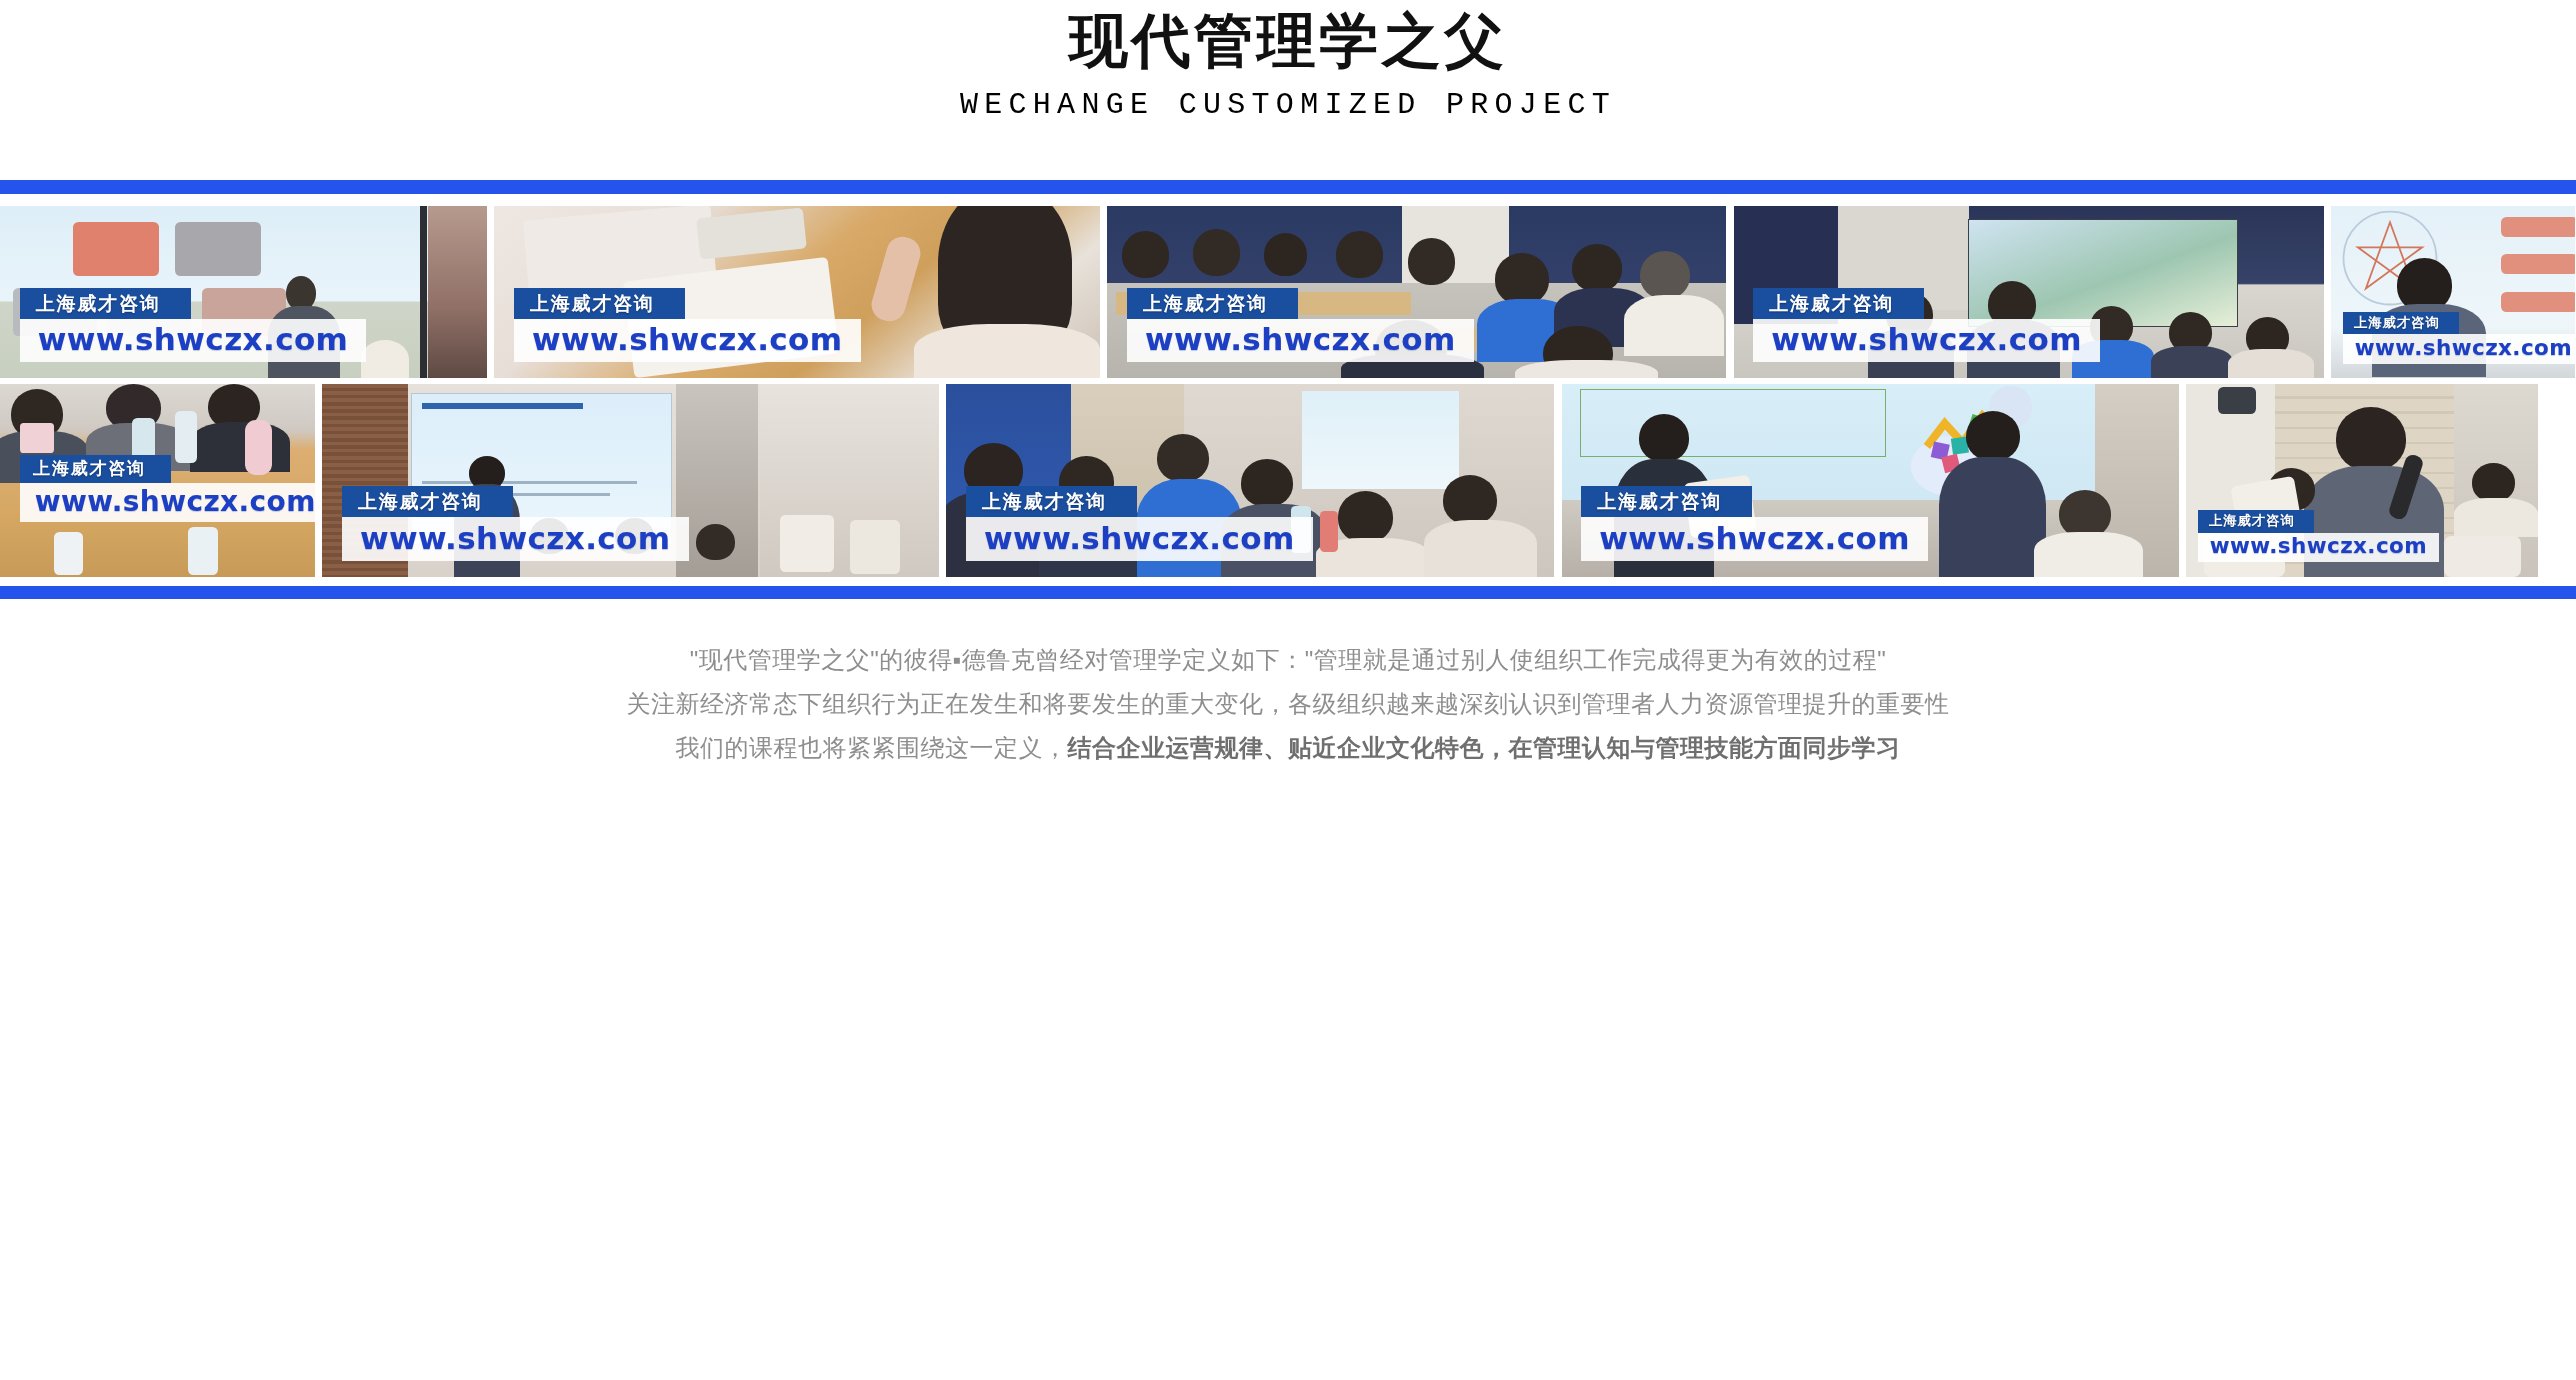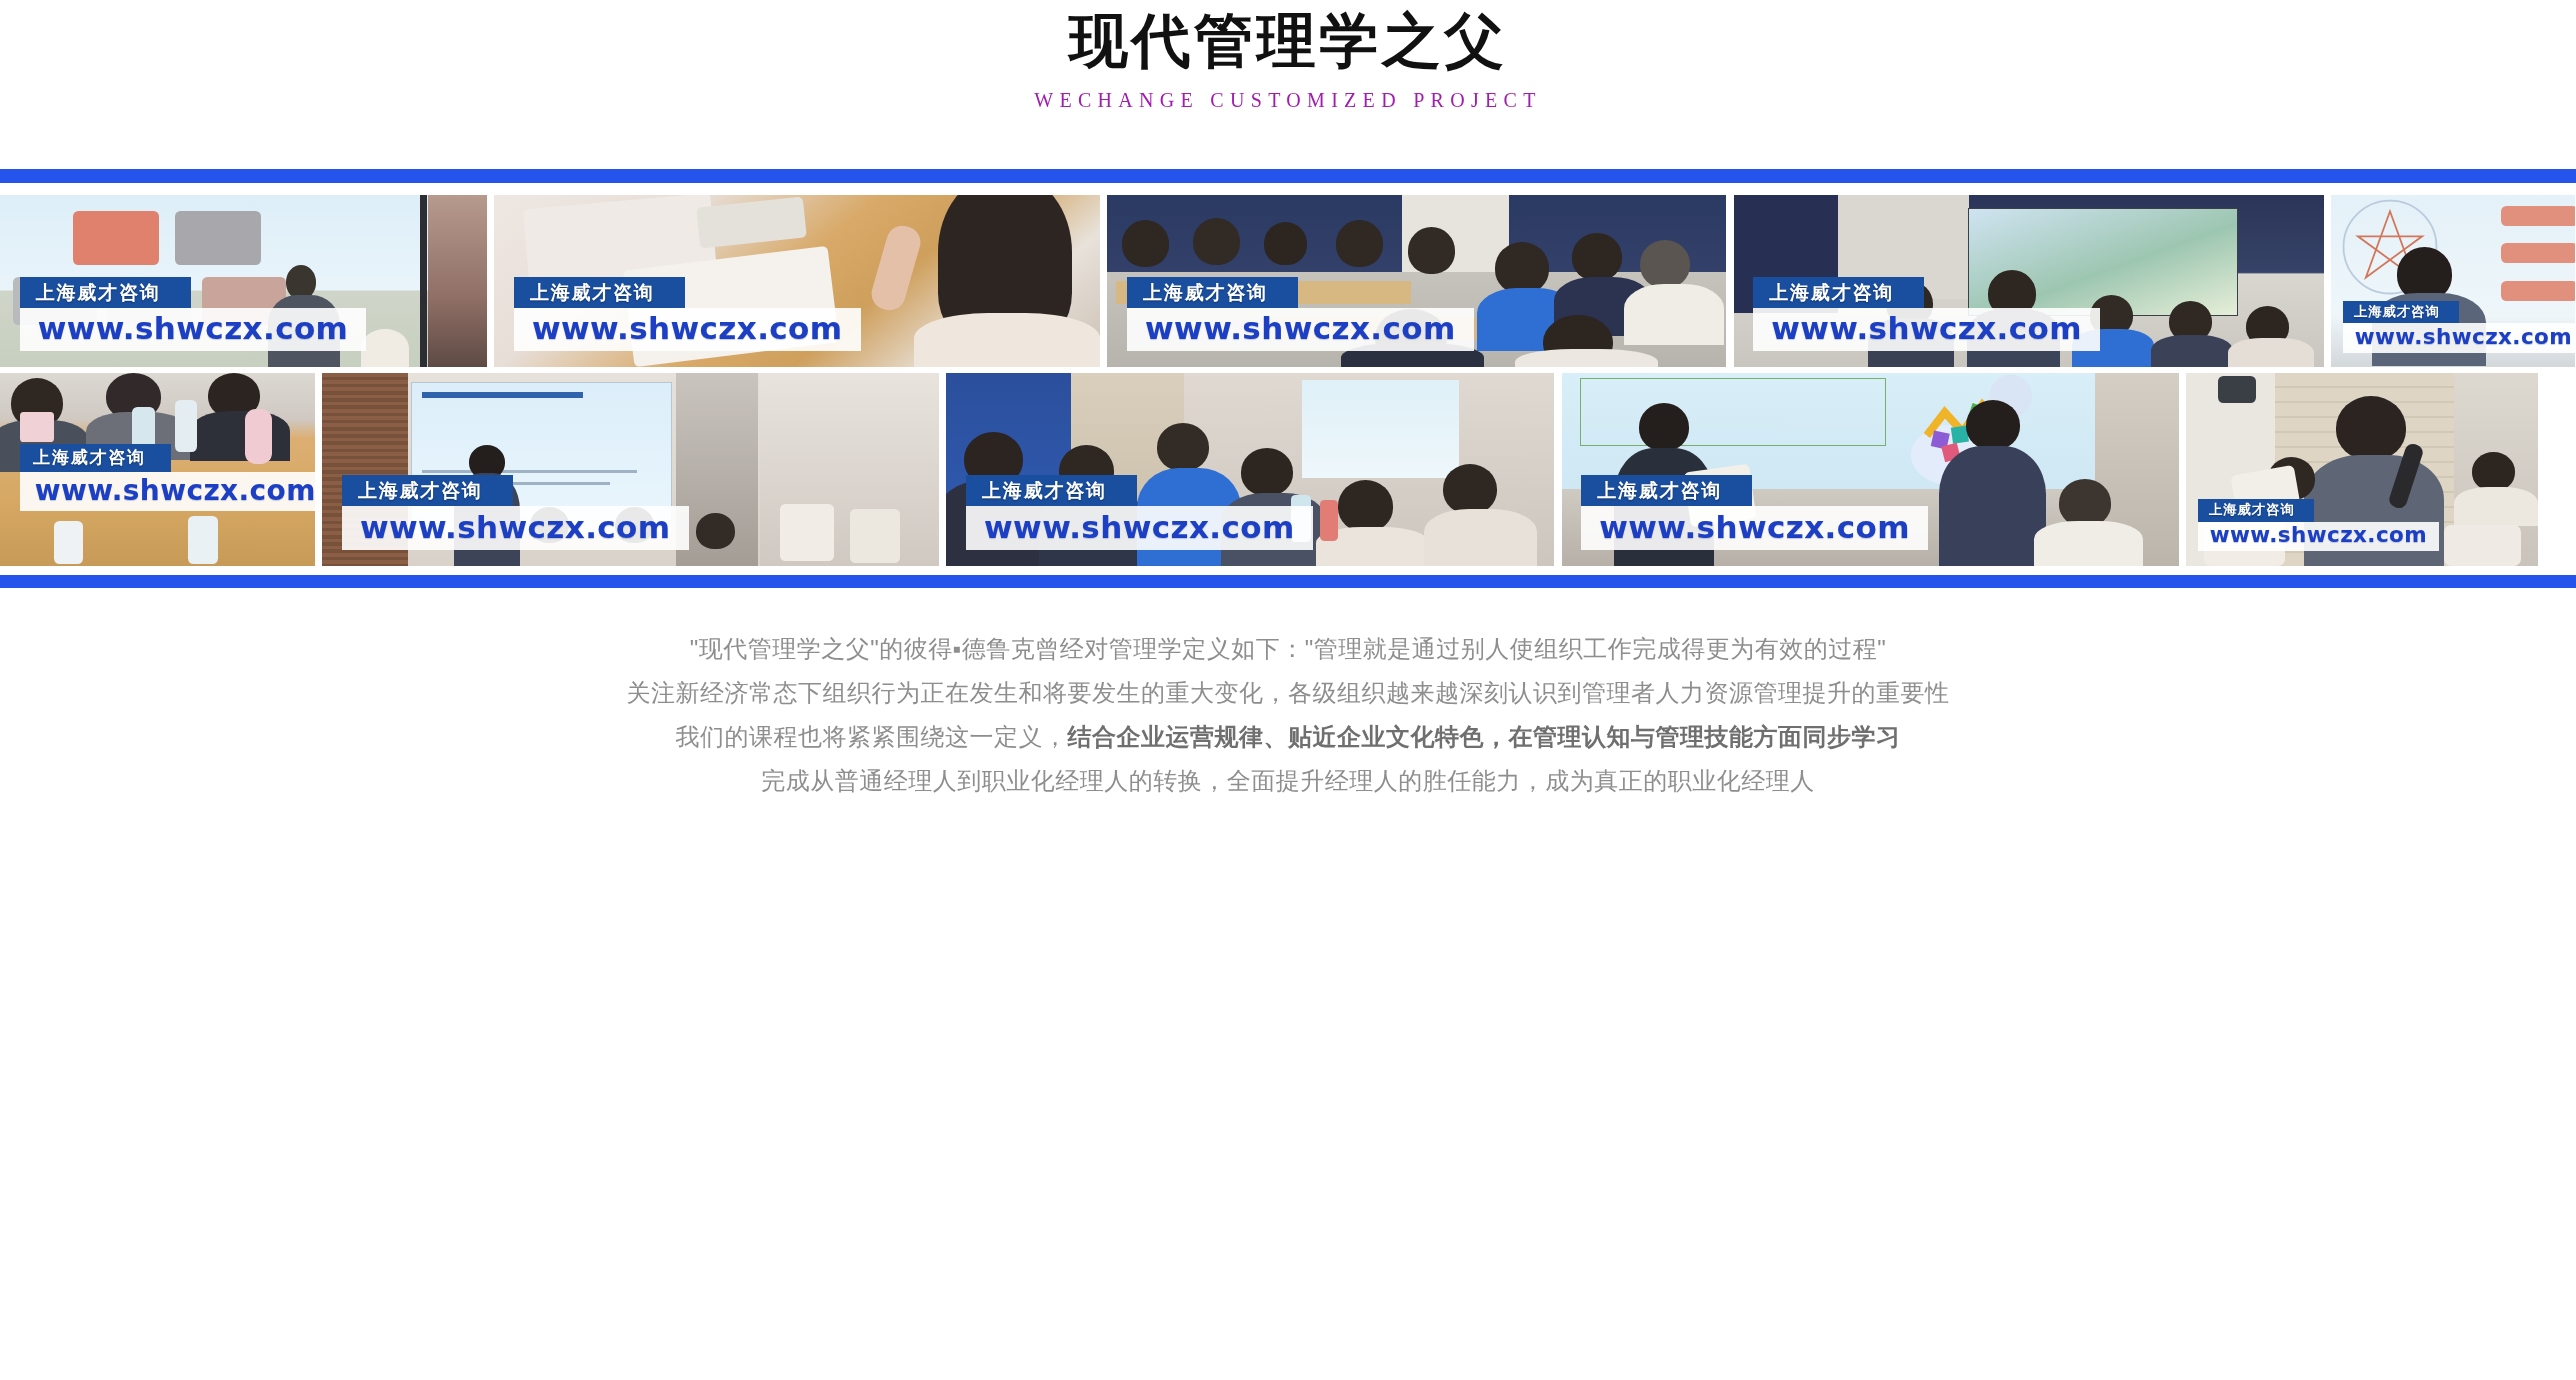--- a/index.html
+++ b/index.html
@@ -25,27 +25,27 @@
   .header-title-cn {
     font-size: 59px;
     font-weight: bold;
     color: #111111;
     letter-spacing: 3.6px;
     line-height: 1.18;
     margin: 0;
     font-family: "Liberation Sans", "DejaVu Sans", sans-serif;
   }
   .header-title-en {
-    font-size: 20px;
+    font-size: 30px;
     font-weight: 400;
-    color: #a21caf;
+    color: #000000;
     letter-spacing: 6.3px;
     margin: 12.5px 0 0 0;
     line-height: 1.1;
-    font-family: Liberation Serif, serif;
+    font-family: Liberation Mono, monospace;
   }
 
   
   .rule-bar {
     width: 100%;
     height: 13.4px;
     background: #2554ED;
   }
   .rule-bar-top { margin-top: 58px; }
   .rule-bar-bottom { margin-top: 9px; }
@@ -394,15 +394,14 @@
     </div>
   </div>
 </div>
 
 <div class="rule-bar rule-bar-bottom"></div>
 
 <div class="footer">
   <div class="footer-line"><span>"现代管理学之父"的彼得▪德鲁克曾经对管理学定义如下："管理就是通过别人使组织工作完成得更为有效的过程"</span></div>
   <div class="footer-line"><span>关注新经济常态下组织行为正在发生和将要发生的重大变化，各级组织越来越深刻认识到管理者人力资源管理提升的重要性</span></div>
   <div class="footer-line"><span>我们的课程也将紧紧围绕这一定义，</span><span class="em">结合企业运营规律、贴近企业文化特色，在管理认知与管理技能方面同步学习</span></div>
-  <div class="footer-line"><span>完成从普通经理人到职业化经理人的转换，全面提升经理人的胜任能力，成为真正的职业化经理人</span></div>
 </div>
 
 
 </body></html>

